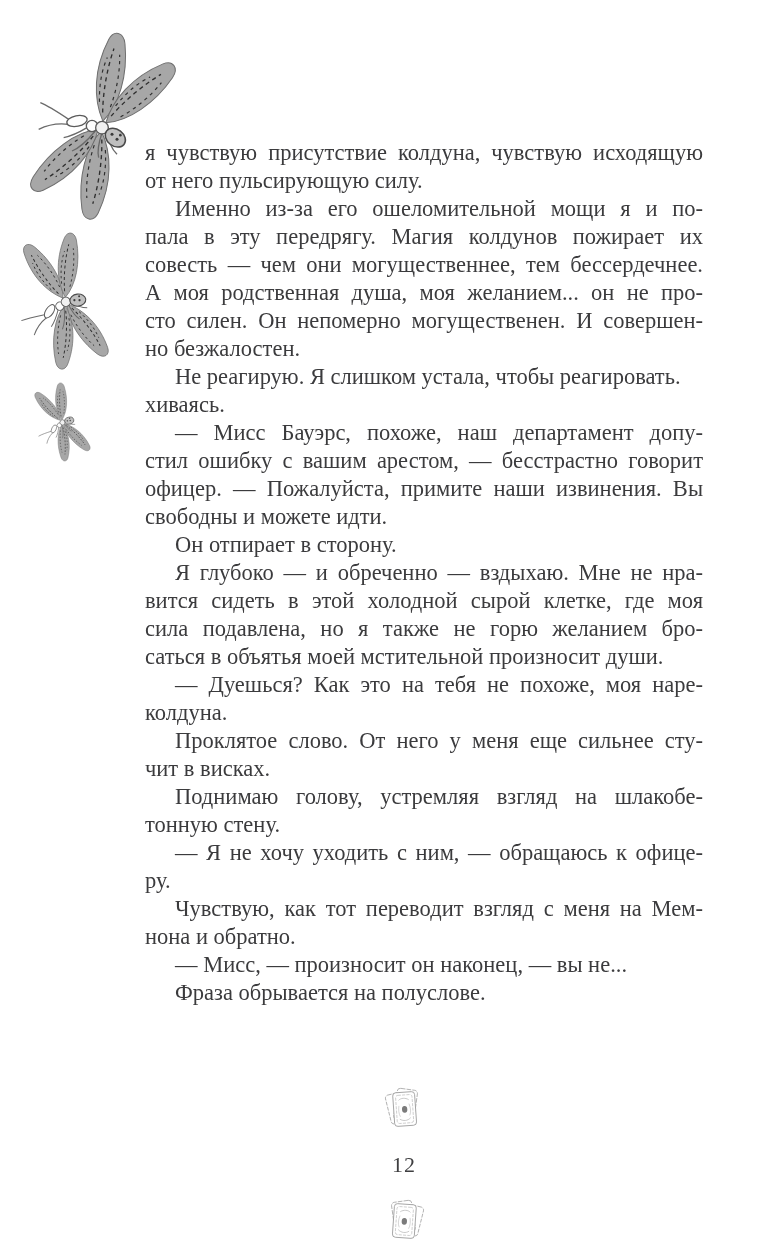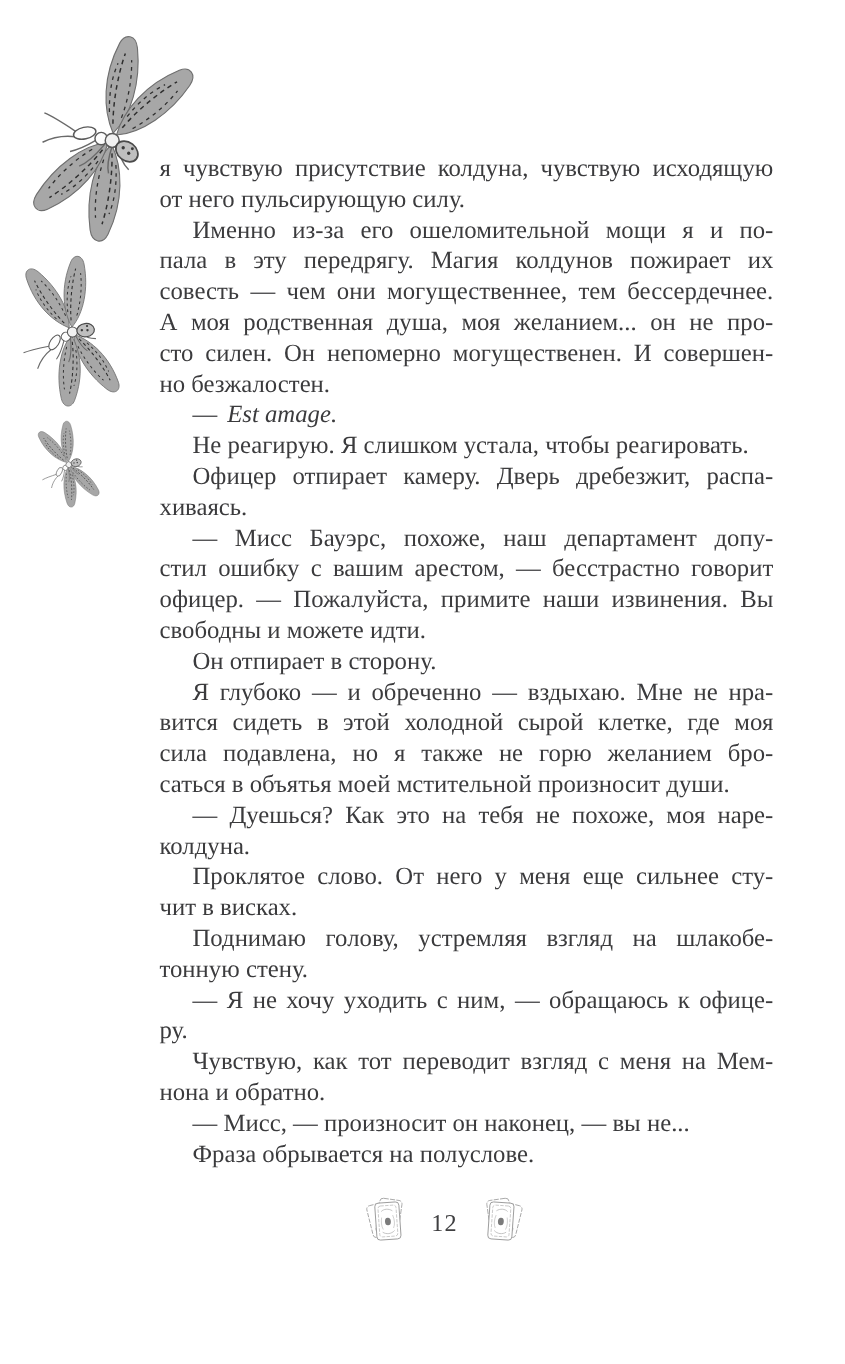--- a/index.html
+++ b/index.html
@@ -34,23 +34,24 @@
   .dash-gap { margin-right: 9px; }
 
   
   .footer {
     position: absolute;
     left: 125px;
     top: 1082px;
     width: 558px;
     height: 60px;
     display: flex;
-    justify-content: center;
+    justify-content: space-between;
     align-items: center;
     gap: 16px;
+    flex-direction: column;
   }
   .page-number {
     font-size: 22px;
     color: #3f3f41;
     letter-spacing: 1px;
   }
   .card-stack { width: 47px; height: 58px; }
   .card-stack.mirror svg { transform: scaleX(-1); }
 
   
@@ -126,23 +127,21 @@
 
 <div class="text-block">
     <div class="line">я чувствую присутствие колдуна, чувствую исходящую</div>
     <div class="line last">от него пульсирующую силу.</div>
     <div class="line indent">Именно из-за его ошеломительной мощи я и по-</div>
     <div class="line">пала в эту передрягу. Магия колдунов пожирает их</div>
     <div class="line">совесть — чем они могущественнее, тем бессердечнее.</div>
     <div class="line">А моя родственная душа, моя желанием... он не про-</div>
     <div class="line">сто силен. Он непомерно могущественен. И совершен-</div>
     <div class="line last">но безжалостен.</div>
-    <div class="line indent last"><span class=" dash-gap">—</span><span class="italic">Est amage.</span></div>
     <div class="line indent last">Не реагирую. Я слишком устала, чтобы реагировать.</div>
-    <div class="line indent">Офицер отпирает камеру. Дверь дребезжит, распа-</div>
     <div class="line last">хиваясь.</div>
     <div class="line indent">— Мисс Бауэрс, похоже, наш департамент допу-</div>
     <div class="line">стил ошибку с вашим арестом, — бесстрастно говорит</div>
     <div class="line">офицер. — Пожалуйста, примите наши извинения. Вы</div>
     <div class="line last">свободны и можете идти.</div>
     <div class="line indent last">Он отпирает в сторону.</div>
     <div class="line indent">Я глубоко — и обреченно — вздыхаю. Мне не нра-</div>
     <div class="line">вится сидеть в этой холодной сырой клетке, где моя</div>
     <div class="line">сила подавлена, но я также не горю желанием бро-</div>
     <div class="line last">саться в объятья моей мстительной произносит души.</div>

